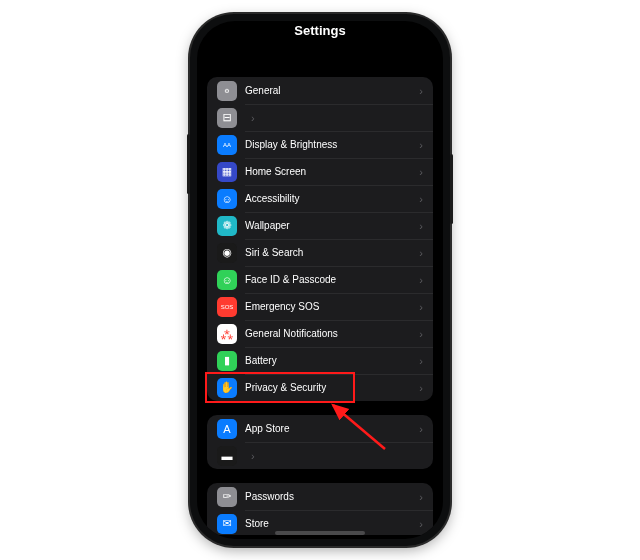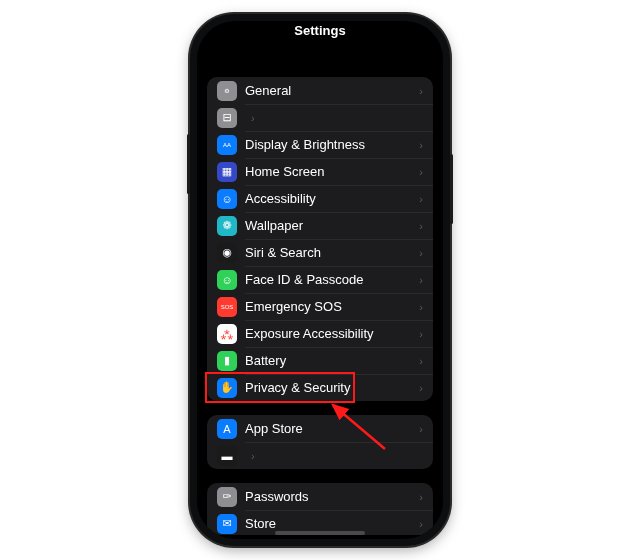--- a/index.html
+++ b/index.html
@@ -22,21 +22,21 @@
   .batt{width:22px;height:11px;border:1px solid #888;border-radius:3px;position:relative;}
   .batt:after{content:"";position:absolute;right:-3px;top:3px;width:2px;height:5px;background:#888;border-radius:1px;}
   .batt .lvl{position:absolute;left:1px;top:1px;bottom:1px;width:14px;background:#ffd60a;border-radius:2px;}
   .batt .bn{position:absolute;left:0;right:0;top:-1px;text-align:center;font-size:7px;color:#000;font-weight:700;}
   .navtitle{text-align:center;font-size:13px;font-weight:600;padding:2px 0 8px;}
   .scroll{position:absolute;top:56px;bottom:4px;left:0;right:0;overflow:hidden;}
   .group{background:#1c1c1e;border-radius:10px;margin:0 10px 14px;}
   .row{display:flex;align-items:center;height:27px;padding:0 10px;position:relative;}
   .row + .row:before{content:"";position:absolute;left:38px;right:0;top:0;height:1px;background:#2b2b2d;}
   .icn{width:20px;height:20px;border-radius:5px;flex:0 0 20px;display:flex;align-items:center;justify-content:center;margin-right:8px;font-size:11px;color:#fff;}
-  .lbl{flex:1;font-size:13px;color:#fff;white-space:nowrap;overflow:hidden;text-overflow:ellipsis;}
+  .lbl{flex:1;font-size:10px;color:#fff;white-space:nowrap;overflow:hidden;text-overflow:ellipsis;}
   .chev{color:#5a5a5e;font-size:11px;margin-left:6px;}
   .hl{position:absolute;border:2px solid #ff1a1a;pointer-events:none;}
   .arrow{position:absolute;pointer-events:none;}
   .arrow svg{display:block;}
   .homebar{position:absolute;bottom:4px;left:50%;transform:translateX(-50%);width:90px;height:4px;background:#4a4a4c;border-radius:3px;}
 </style>
 </head>
 <body>
 
 <div class="stage">
@@ -88,21 +88,21 @@
               <div class="lbl">Face ID &amp; Passcode</div>
               <div class="chev">›</div>
             </div>
             <div class="row">
               <div class="icn" style="background: rgb(255, 59, 48); font-size: 6px;">SOS</div>
               <div class="lbl">Emergency SOS</div>
               <div class="chev">›</div>
             </div>
             <div class="row">
               <div class="icn" style="background: rgb(255, 255, 255); color: rgb(255, 59, 48);">⁂</div>
-              <div class="lbl">Exposure Accessibility</div>
+              <div class="lbl">General Notifications</div>
               <div class="chev">›</div>
             </div>
             <div class="row">
               <div class="icn" style="background: rgb(48, 209, 88);">▮</div>
               <div class="lbl">Battery</div>
               <div class="chev">›</div>
             </div>
             <div class="row">
               <div class="icn" style="background: rgb(10, 124, 255);">✋</div>
               <div class="lbl">Privacy &amp; Security</div>

